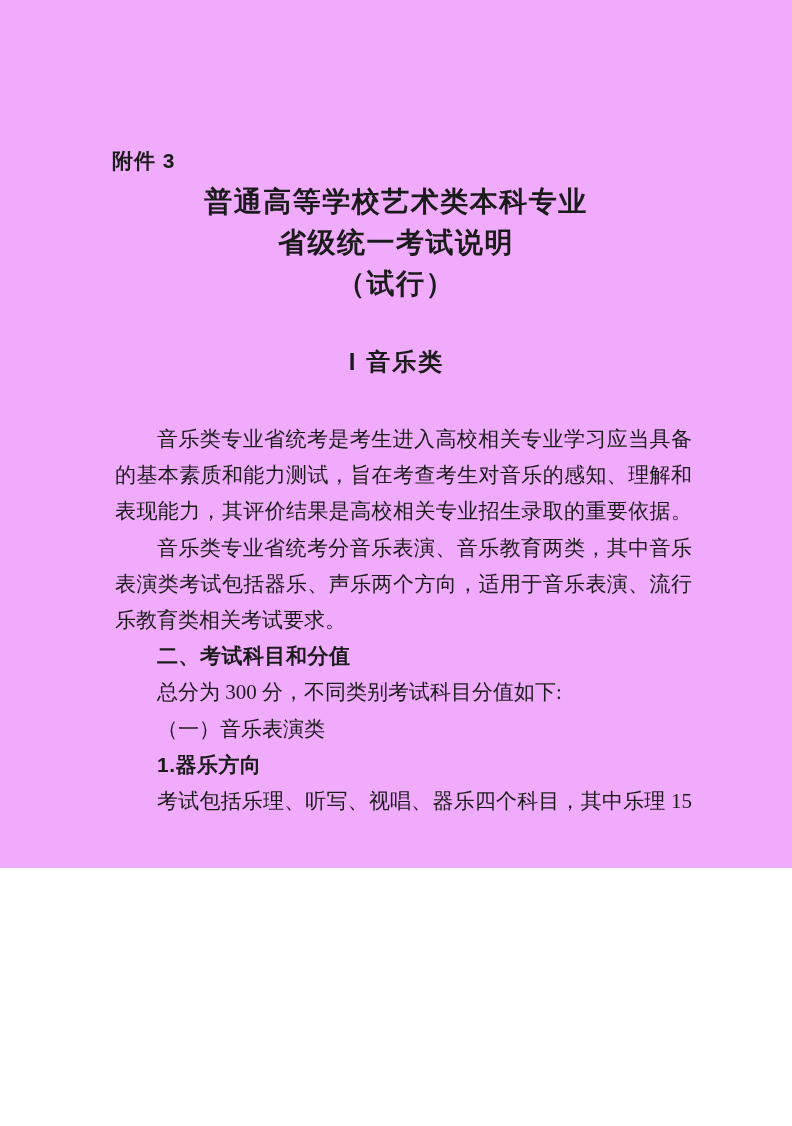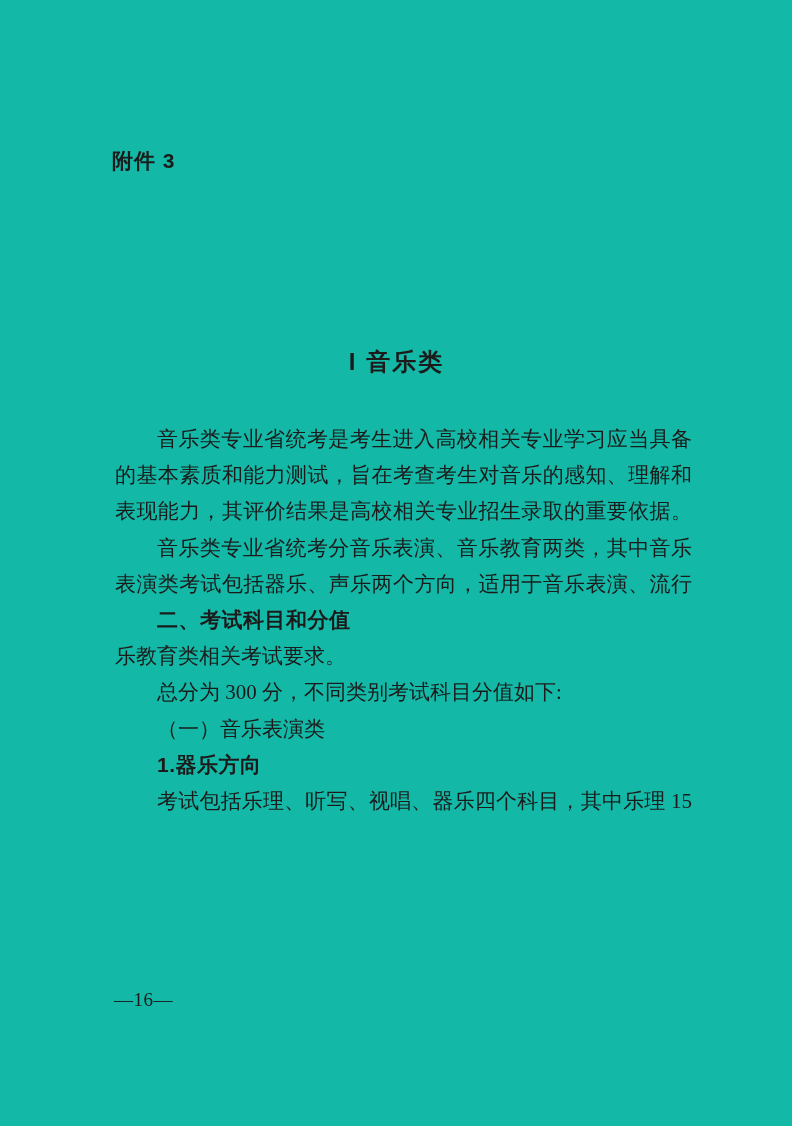--- a/index.html
+++ b/index.html
@@ -3,22 +3,22 @@
 <meta charset="utf-8">
 <style>
   html, body {
     margin: 0;
     padding: 0;
     background: #ffffff;
   }
   .page {
     position: relative;
     width: 792px;
-    height: 1126px;
-    background: #14b8a6;
+    height: 868px;
+    background: #f0abfc;
     color: #1b1b1b;
     font-family: "Liberation Serif", serif;
     overflow: hidden;
   }
   .attachment-label {
     position: absolute;
     left: 112px;
     top: 148px;
     font-family: "Liberation Sans", sans-serif;
     font-weight: bold;
@@ -84,31 +84,36 @@
     letter-spacing: 0.5px;
   }
 </style>
 </head>
 <body>
 
 <div class="page">
 
   <div class="attachment-label">附件 3</div>
 
+  <div class="title-block">
+    <div>普通高等学校艺术类本科专业</div>
+    <div>省级统一考试说明</div>
+    <div>（试行）</div>
+  </div>
 
   <div class="section-title">I 音乐类</div>
 
   <div class="body-block" id="body-block">
       <div class="line indent justify">音乐类专业省统考是考生进入高校相关专业学习应当具备</div>
       <div class="line justify">的基本素质和能力测试，旨在考查考生对音乐的感知、理解和</div>
       <div class="line justify">表现能力，其评价结果是高校相关专业招生录取的重要依据。</div>
       <div class="line indent justify">音乐类专业省统考分音乐表演、音乐教育两类，其中音乐</div>
       <div class="line justify">表演类考试包括器乐、声乐两个方向，适用于音乐表演、流行</div>
+      <div class="line">乐教育类相关考试要求。</div>
       <div class="line heading indent">二、考试科目和分值</div>
-      <div class="line">乐教育类相关考试要求。</div>
       <div class="line indent">总分为 300 分，不同类别考试科目分值如下:</div>
       <div class="line indent">（一）音乐表演类</div>
       <div class="line heading indent">1.器乐方向</div>
       <div class="line indent justify">考试包括乐理、听写、视唱、器乐四个科目，其中乐理 15</div>
     </div>
 
   <div class="footer-page-number">—16—</div>
 
 </div>
 

